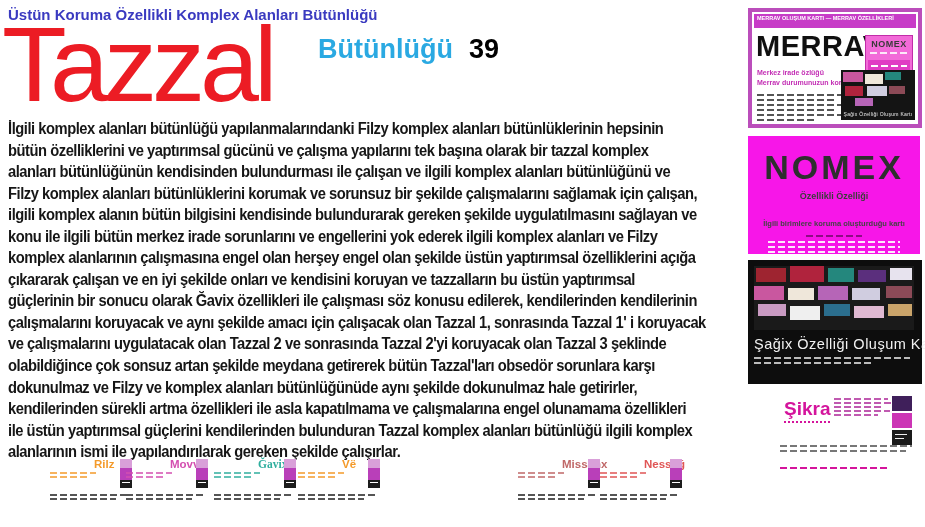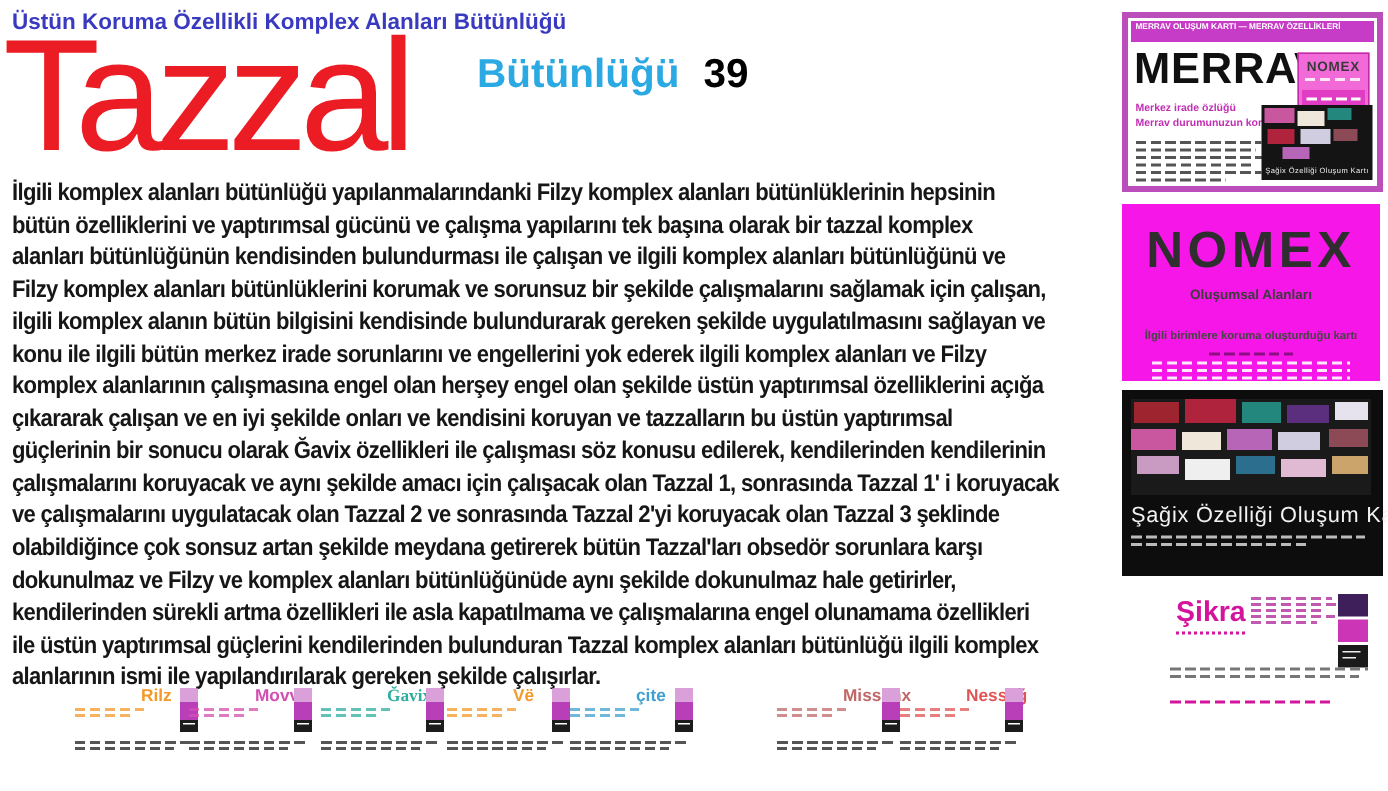--- a/index.html
+++ b/index.html
@@ -173,21 +173,21 @@
           <div class="ml"></div>
         </div>
       </div>
       <div class="thumb1">
         <div class="thumb1-cap">Şağix Özelliği Oluşum Kartı</div>
       </div>
     </div>
 
     <div class="card2">
       <div class="c2-title">NOMEX</div>
-      <div class="c2-sub1">Oluşumsal Alanları</div>
+      <div class="c2-sub1">Özellikli Özelliği</div>
       <div class="c2-sub2">İlgili birimlere koruma oluşturduğu kartı</div>
       <div class="c2-dash ml"></div>
       <div class="c2-micro">
         <div class="ml"></div>
         <div class="ml"></div>
         <div class="ml"></div>
         <div class="ml"></div>
         <div class="ml" style="width:100px;margin-left:16px"></div>
       </div>
     </div>
@@ -270,32 +270,20 @@
           <div class="ml"></div>
           <div class="ml" style="width:40px"></div>
         </div>
       <div class="b-thumb"></div>
       <div class="b-foot">
           <div class="ml"></div>
           <div class="ml" style="width:66px"></div>
         </div>
     </div>
 
-    <div class="brand b4" style="color: rgb(63, 159, 208);">
-      <div class="b-name">çite</div>
-      <div class="b-lines">
-          <div class="ml"></div>
-          <div class="ml" style="width:40px"></div>
-        </div>
-      <div class="b-thumb"></div>
-      <div class="b-foot">
-          <div class="ml"></div>
-          <div class="ml" style="width:66px"></div>
-        </div>
-    </div>
 
 
     <div class="brand b6" style="color: rgb(192, 104, 104);">
       <div class="b-name">Missanx</div>
       <div class="b-lines">
           <div class="ml"></div>
           <div class="ml" style="width:40px"></div>
         </div>
       <div class="b-thumb"></div>
       <div class="b-foot">

